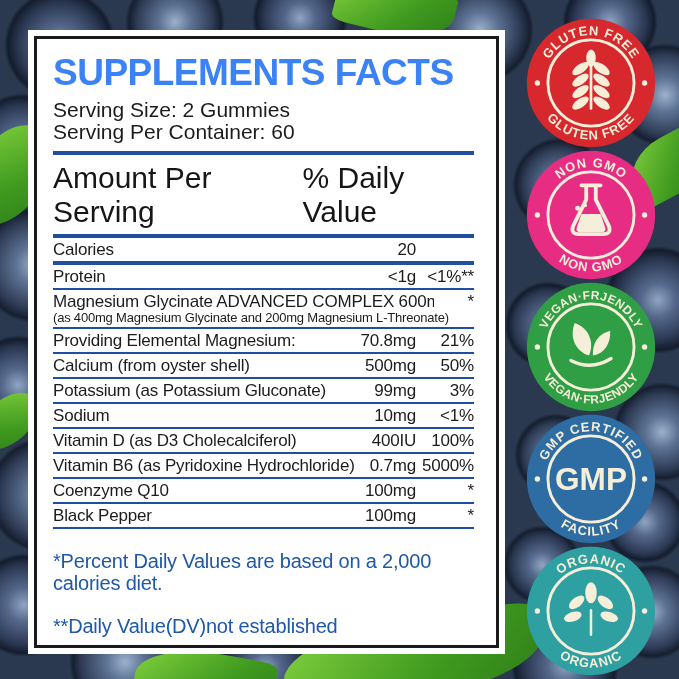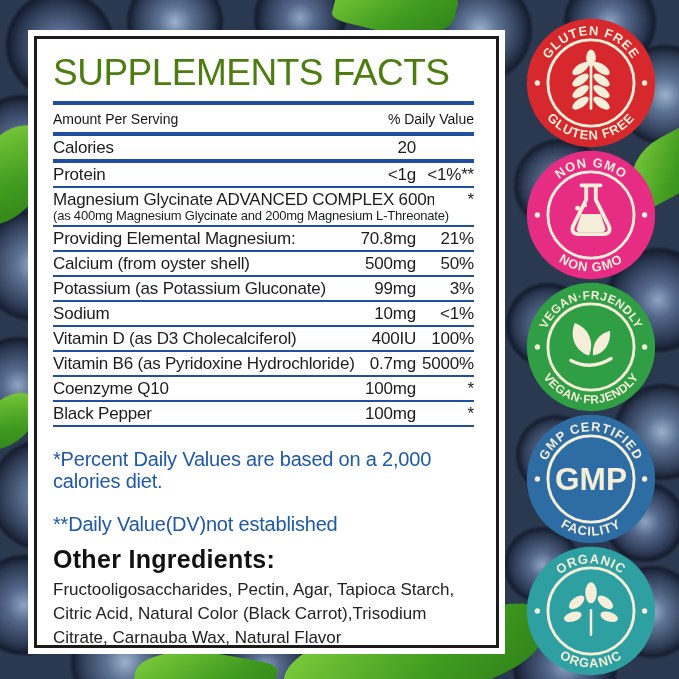--- a/index.html
+++ b/index.html
@@ -41,28 +41,28 @@
   .leaf.l3{left:-26px;top:120px;width:70px;height:110px;transform:rotate(24deg);}
   .leaf.l4{left:282px;top:616px;width:262px;height:84px;transform:rotate(-7deg);}
   .leaf.l5{left:135px;top:652px;width:140px;height:56px;transform:rotate(10deg);}
   .leaf.l6{left:-14px;top:386px;width:44px;height:70px;transform:rotate(40deg);}
 
   
   .panel{position:absolute;left:28px;top:30px;width:477px;height:624px;
          background:#ffffff;padding:6px;box-sizing:border-box;}
   .panel-inner{border:3px solid #1b1b1b;height:100%;box-sizing:border-box;
                padding:12px 22px 10px 16px;overflow:hidden;color:#1a1a1a;}
-  .ttl{font-size:37px;font-weight:400;letter-spacing:-.5px;line-height:40px;margin:2px 0 6px 0;
-       white-space:nowrap;color:#4d7c0f;}
+  .ttl{font-size:37px;font-weight:700;letter-spacing:-.5px;line-height:40px;margin:2px 0 6px 0;
+       white-space:nowrap;color:#3b82f6;}
   .serving{font-size:21px;line-height:22px;color:#1c1c1c;}
   .rule{background:#1f4f9e;height:4px;margin:0;}
   .rule.mt{margin-top:8px;}
   .rule.thin{height:2px;}
   .hdr{display:flex;justify-content:space-between;align-items:baseline;
-       font-size:14px;padding:6px 0 5px 0;color:#161616;}
+       font-size:30px;padding:6px 0 5px 0;color:#161616;}
   .t-row{display:flex;align-items:baseline;font-size:17px;letter-spacing:-.2px;
          padding:2px 0 1px 0;line-height:20px;color:#1c1c1c;}
   .t-row .lbl{flex:0 1 auto;white-space:nowrap;overflow:hidden;}
   .t-row .amt{margin-left:auto;text-align:left;white-space:nowrap;padding-left:6px;}
   .t-row .dv{flex:none;width:58px;text-align:right;white-space:nowrap;}
   .t-row.double{display:block;padding:2px 0 2px 0;}
   .dbl-top{display:flex;align-items:baseline;line-height:19px;}
   .dbl-top .lbl{flex:1;white-space:nowrap;overflow:hidden;}
   .dbl-top .dv{flex:none;width:40px;text-align:right;}
   .sub{font-size:13px;line-height:14px;color:#1c1c1c;letter-spacing:-.2px;white-space:nowrap;}
@@ -85,20 +85,22 @@
 <div class="leaf l1"></div>
 <div class="leaf l2"></div>
 <div class="leaf l3"></div>
 <div class="leaf l6"></div>
 <div class="leaf l4"></div>
 <div class="leaf l5"></div>
 
 <div class="panel">
   <div class="panel-inner">
     <div class="ttl">SUPPLEMENTS FACTS</div>
+    <div class="serving">Serving Size: 2 Gummies</div>
+    <div class="serving">Serving Per Container: 60</div>
     <div class="rule mt"></div>
     <div class="hdr">
       <span>Amount Per Serving</span>
       <span>% Daily Value</span>
     </div>
     <div class="rule"></div>
 
     <div class="t-row">
       <span class="lbl">Calories</span>
       <span class="amt">20</span>

